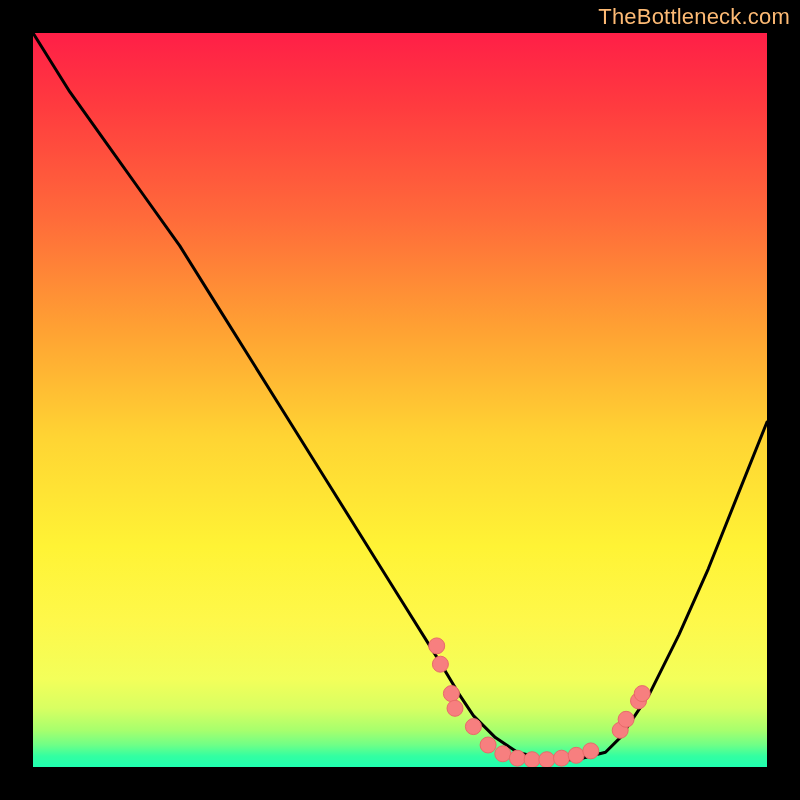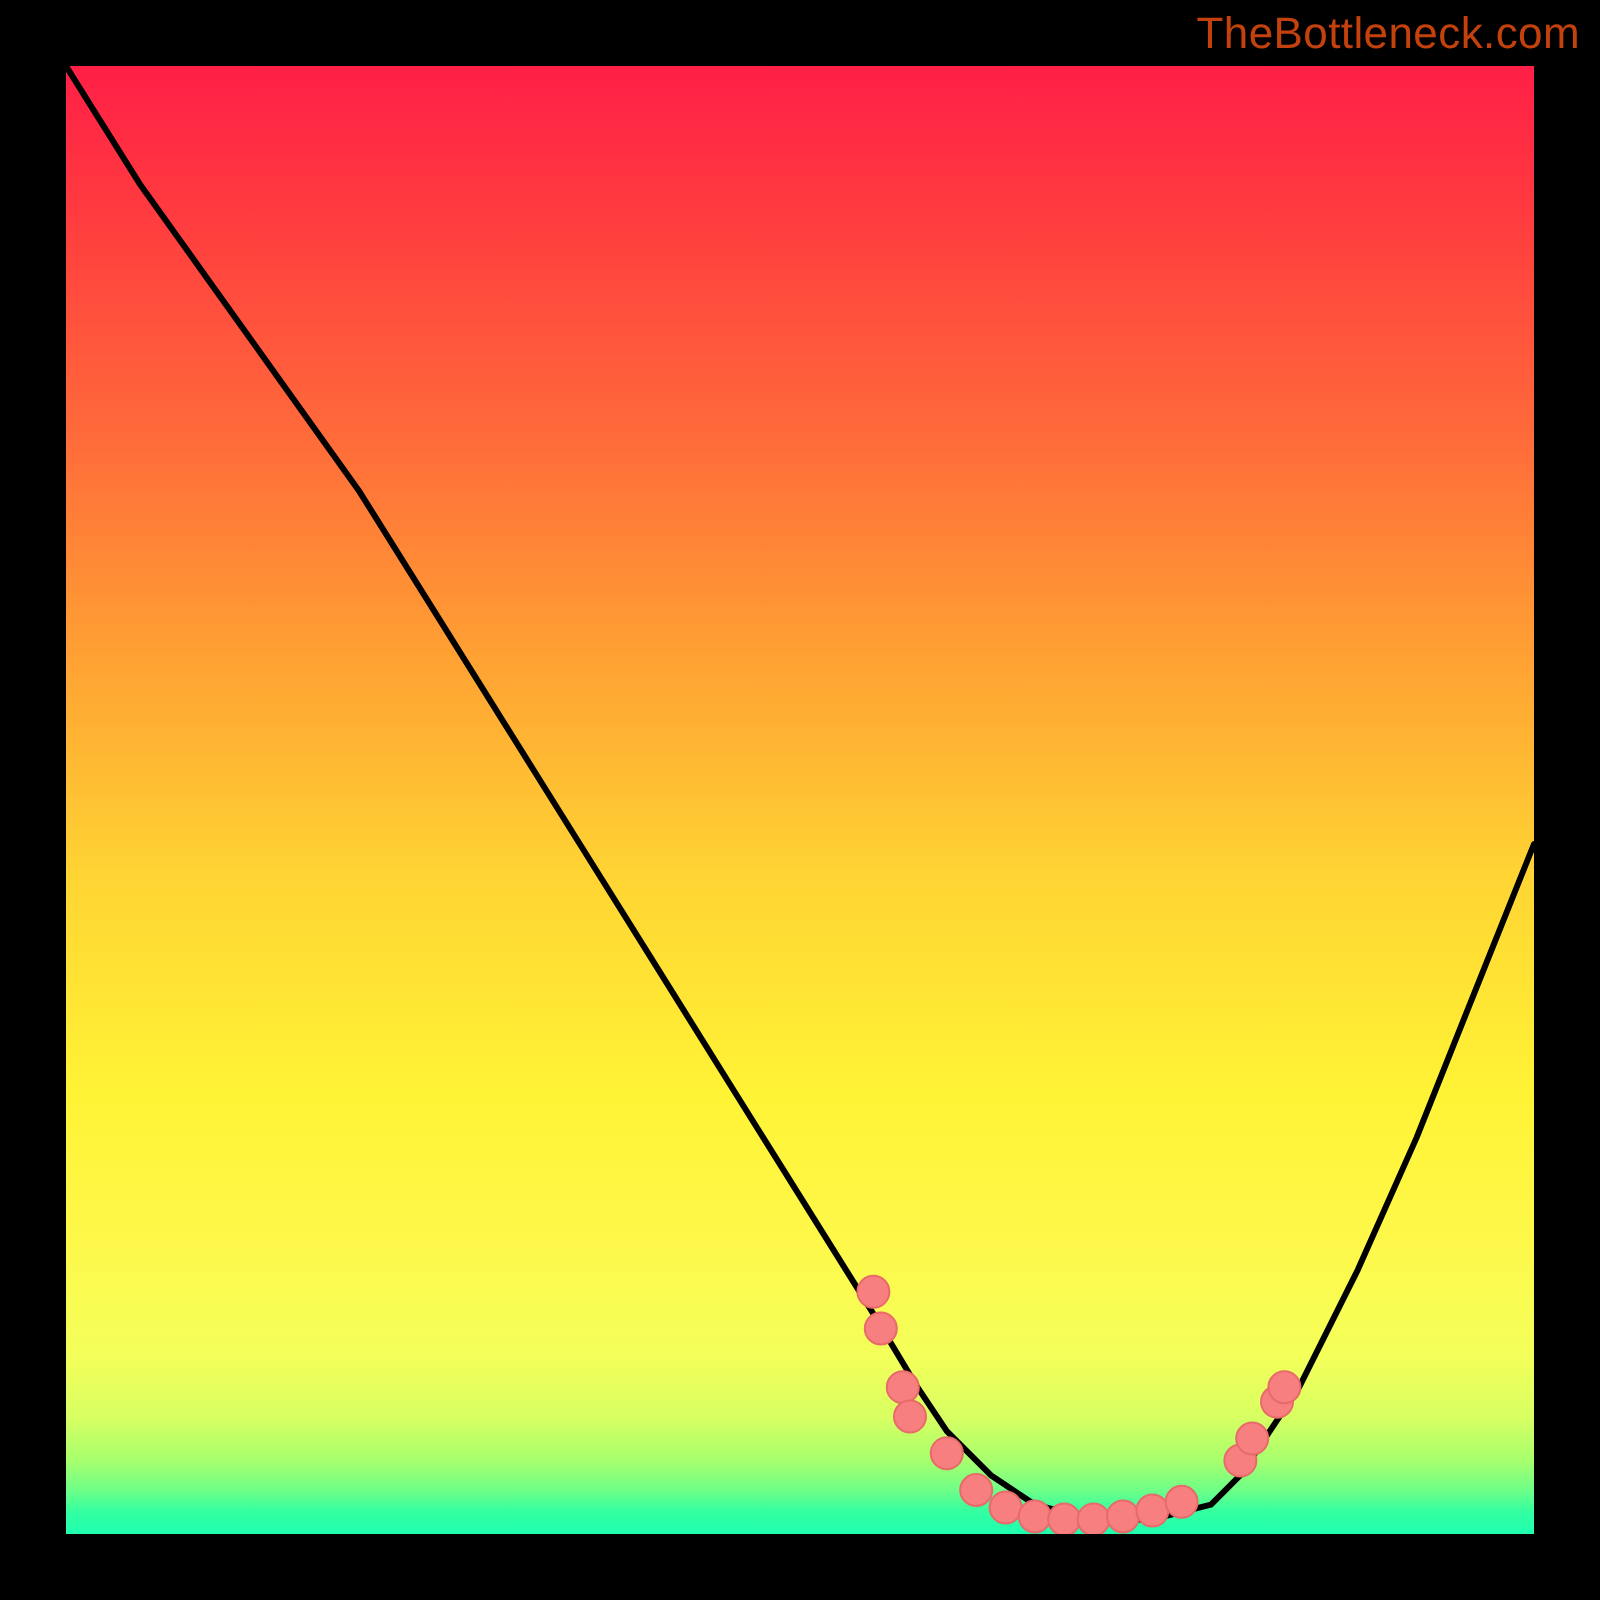--- a/index.html
+++ b/index.html
@@ -14,21 +14,21 @@
   .stage {
     position: relative;
     width: 800px;
     height: 800px;
     background: #000000;
   }
   .attribution {
     position: absolute;
     top: 4px;
     right: 10px;
-    color: #c2410c;
+    color: #fdba74;
     font-size: 22px;
     font-weight: 500;
     letter-spacing: 0.2px;
     z-index: 10;
   }
   .plot-area {
     position: absolute;
     left: 33px;
     top: 33px;
     width: 734px;

